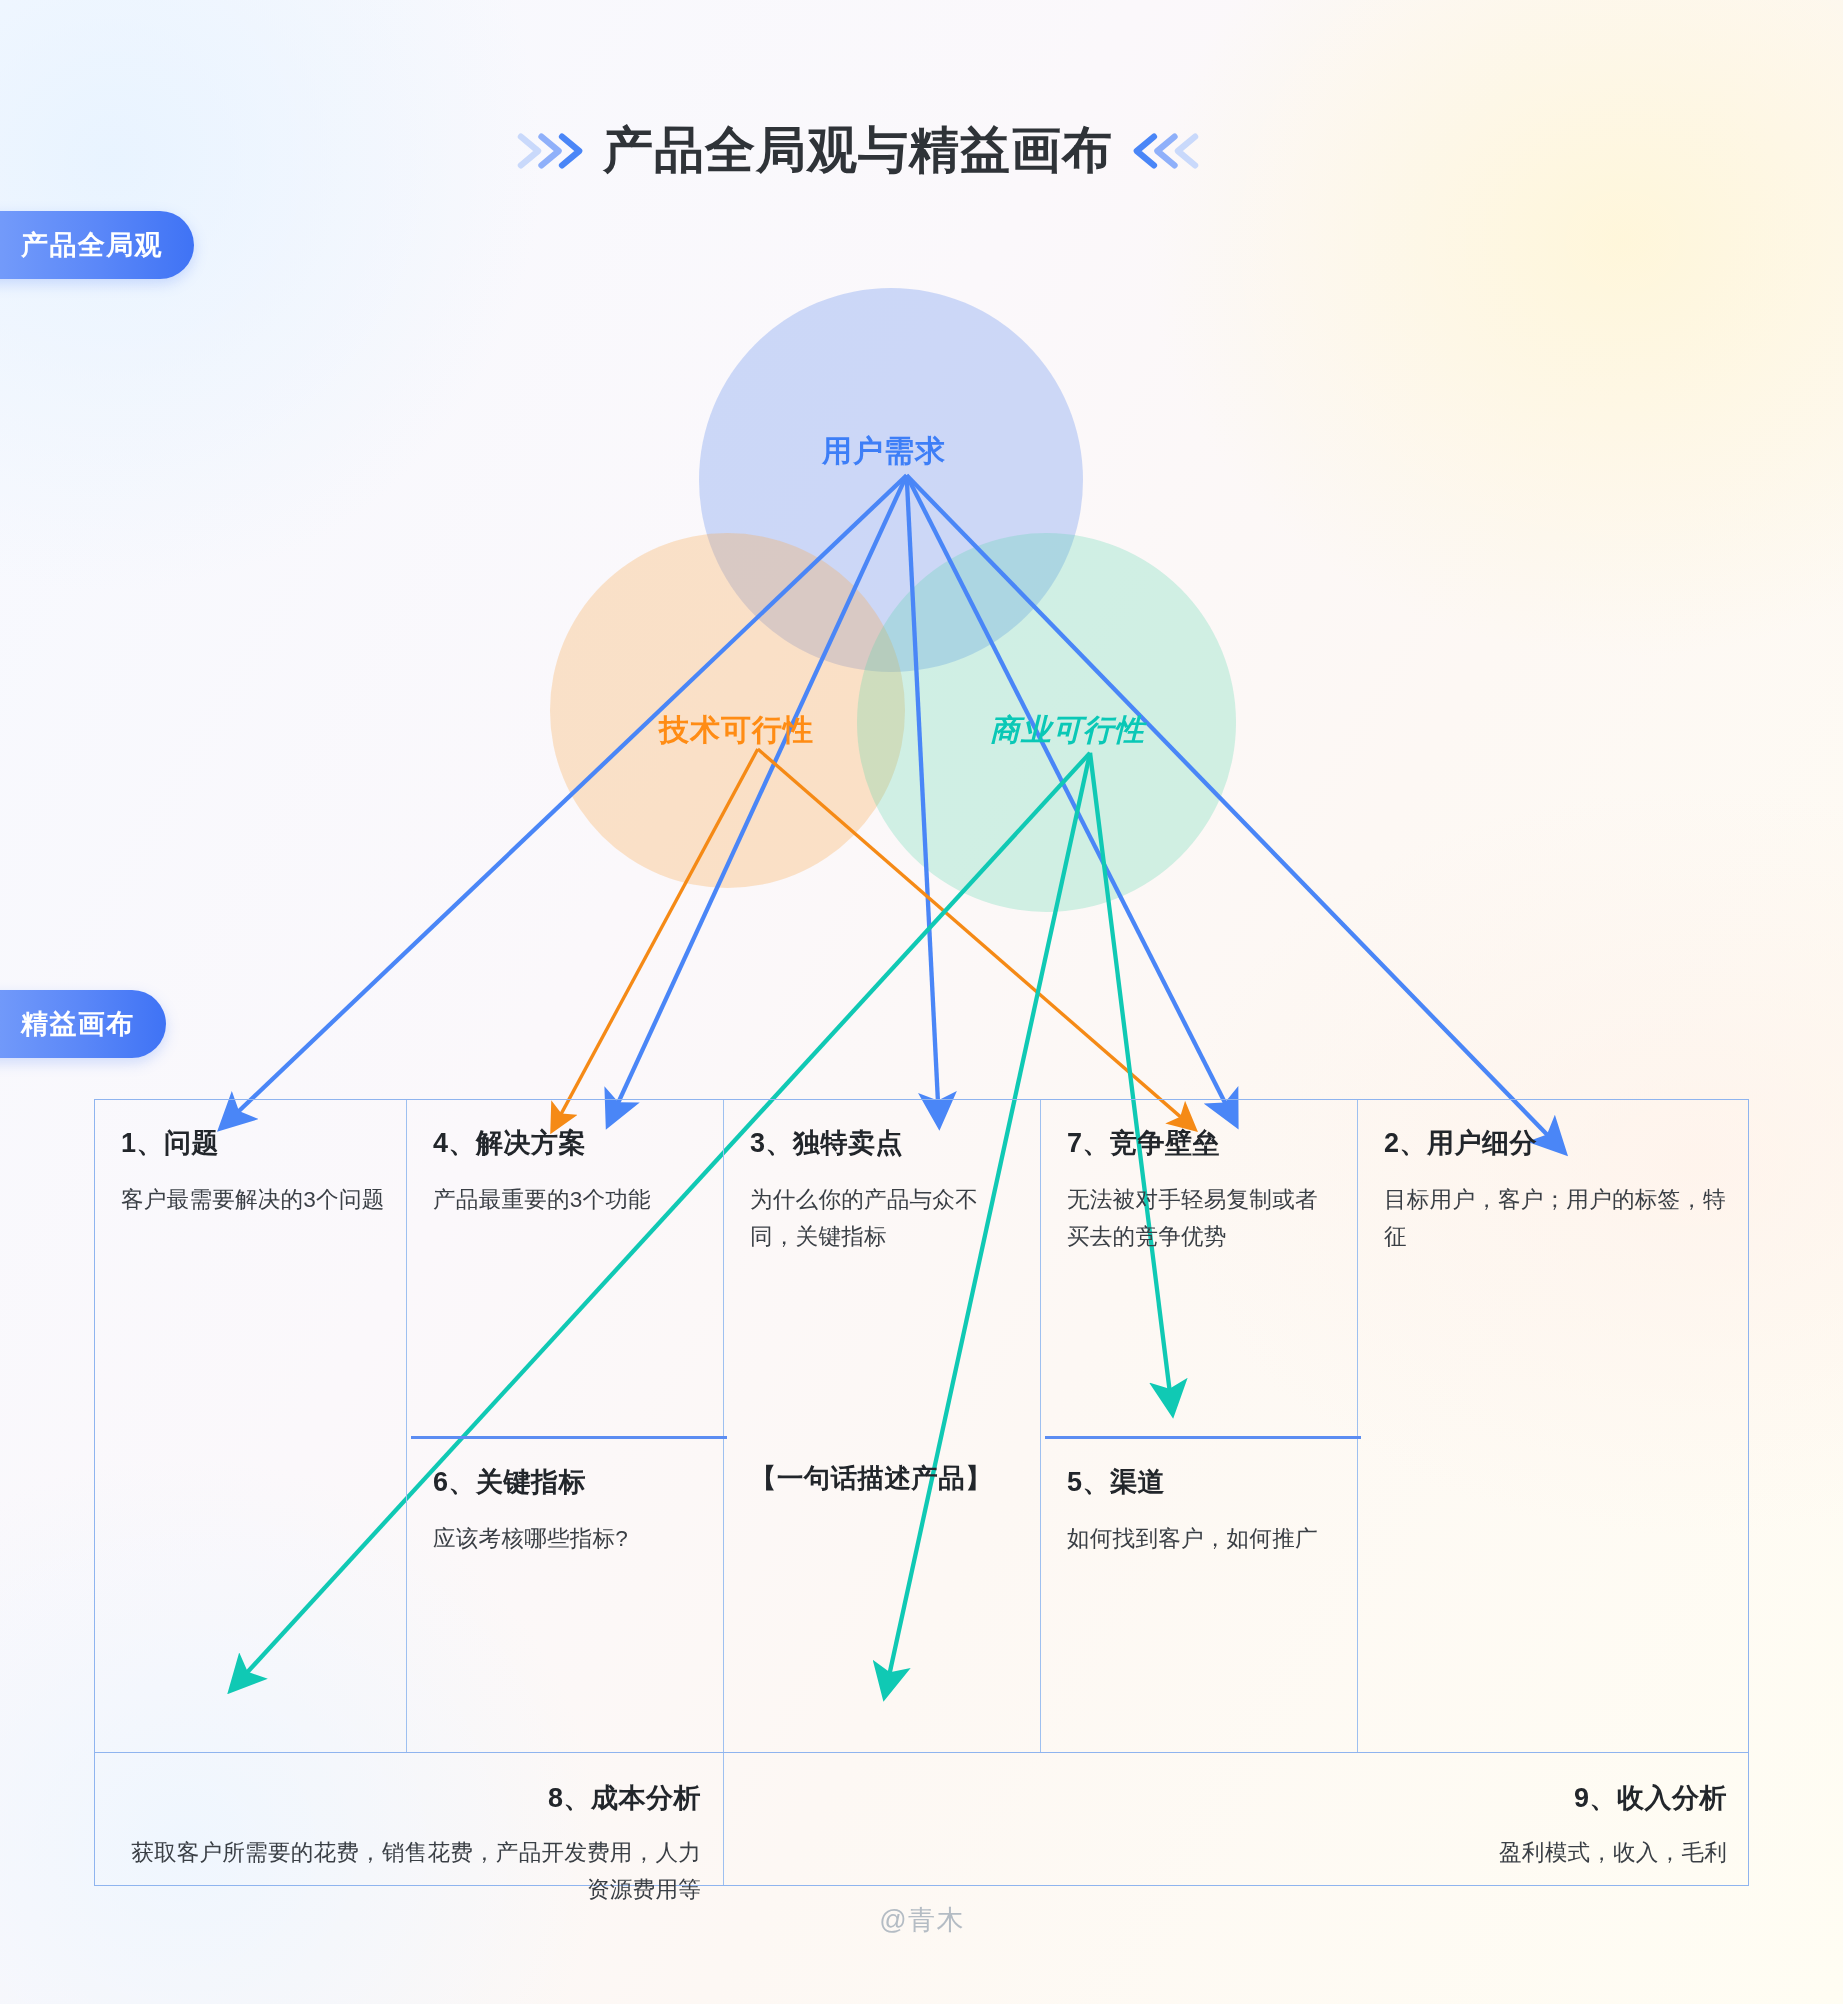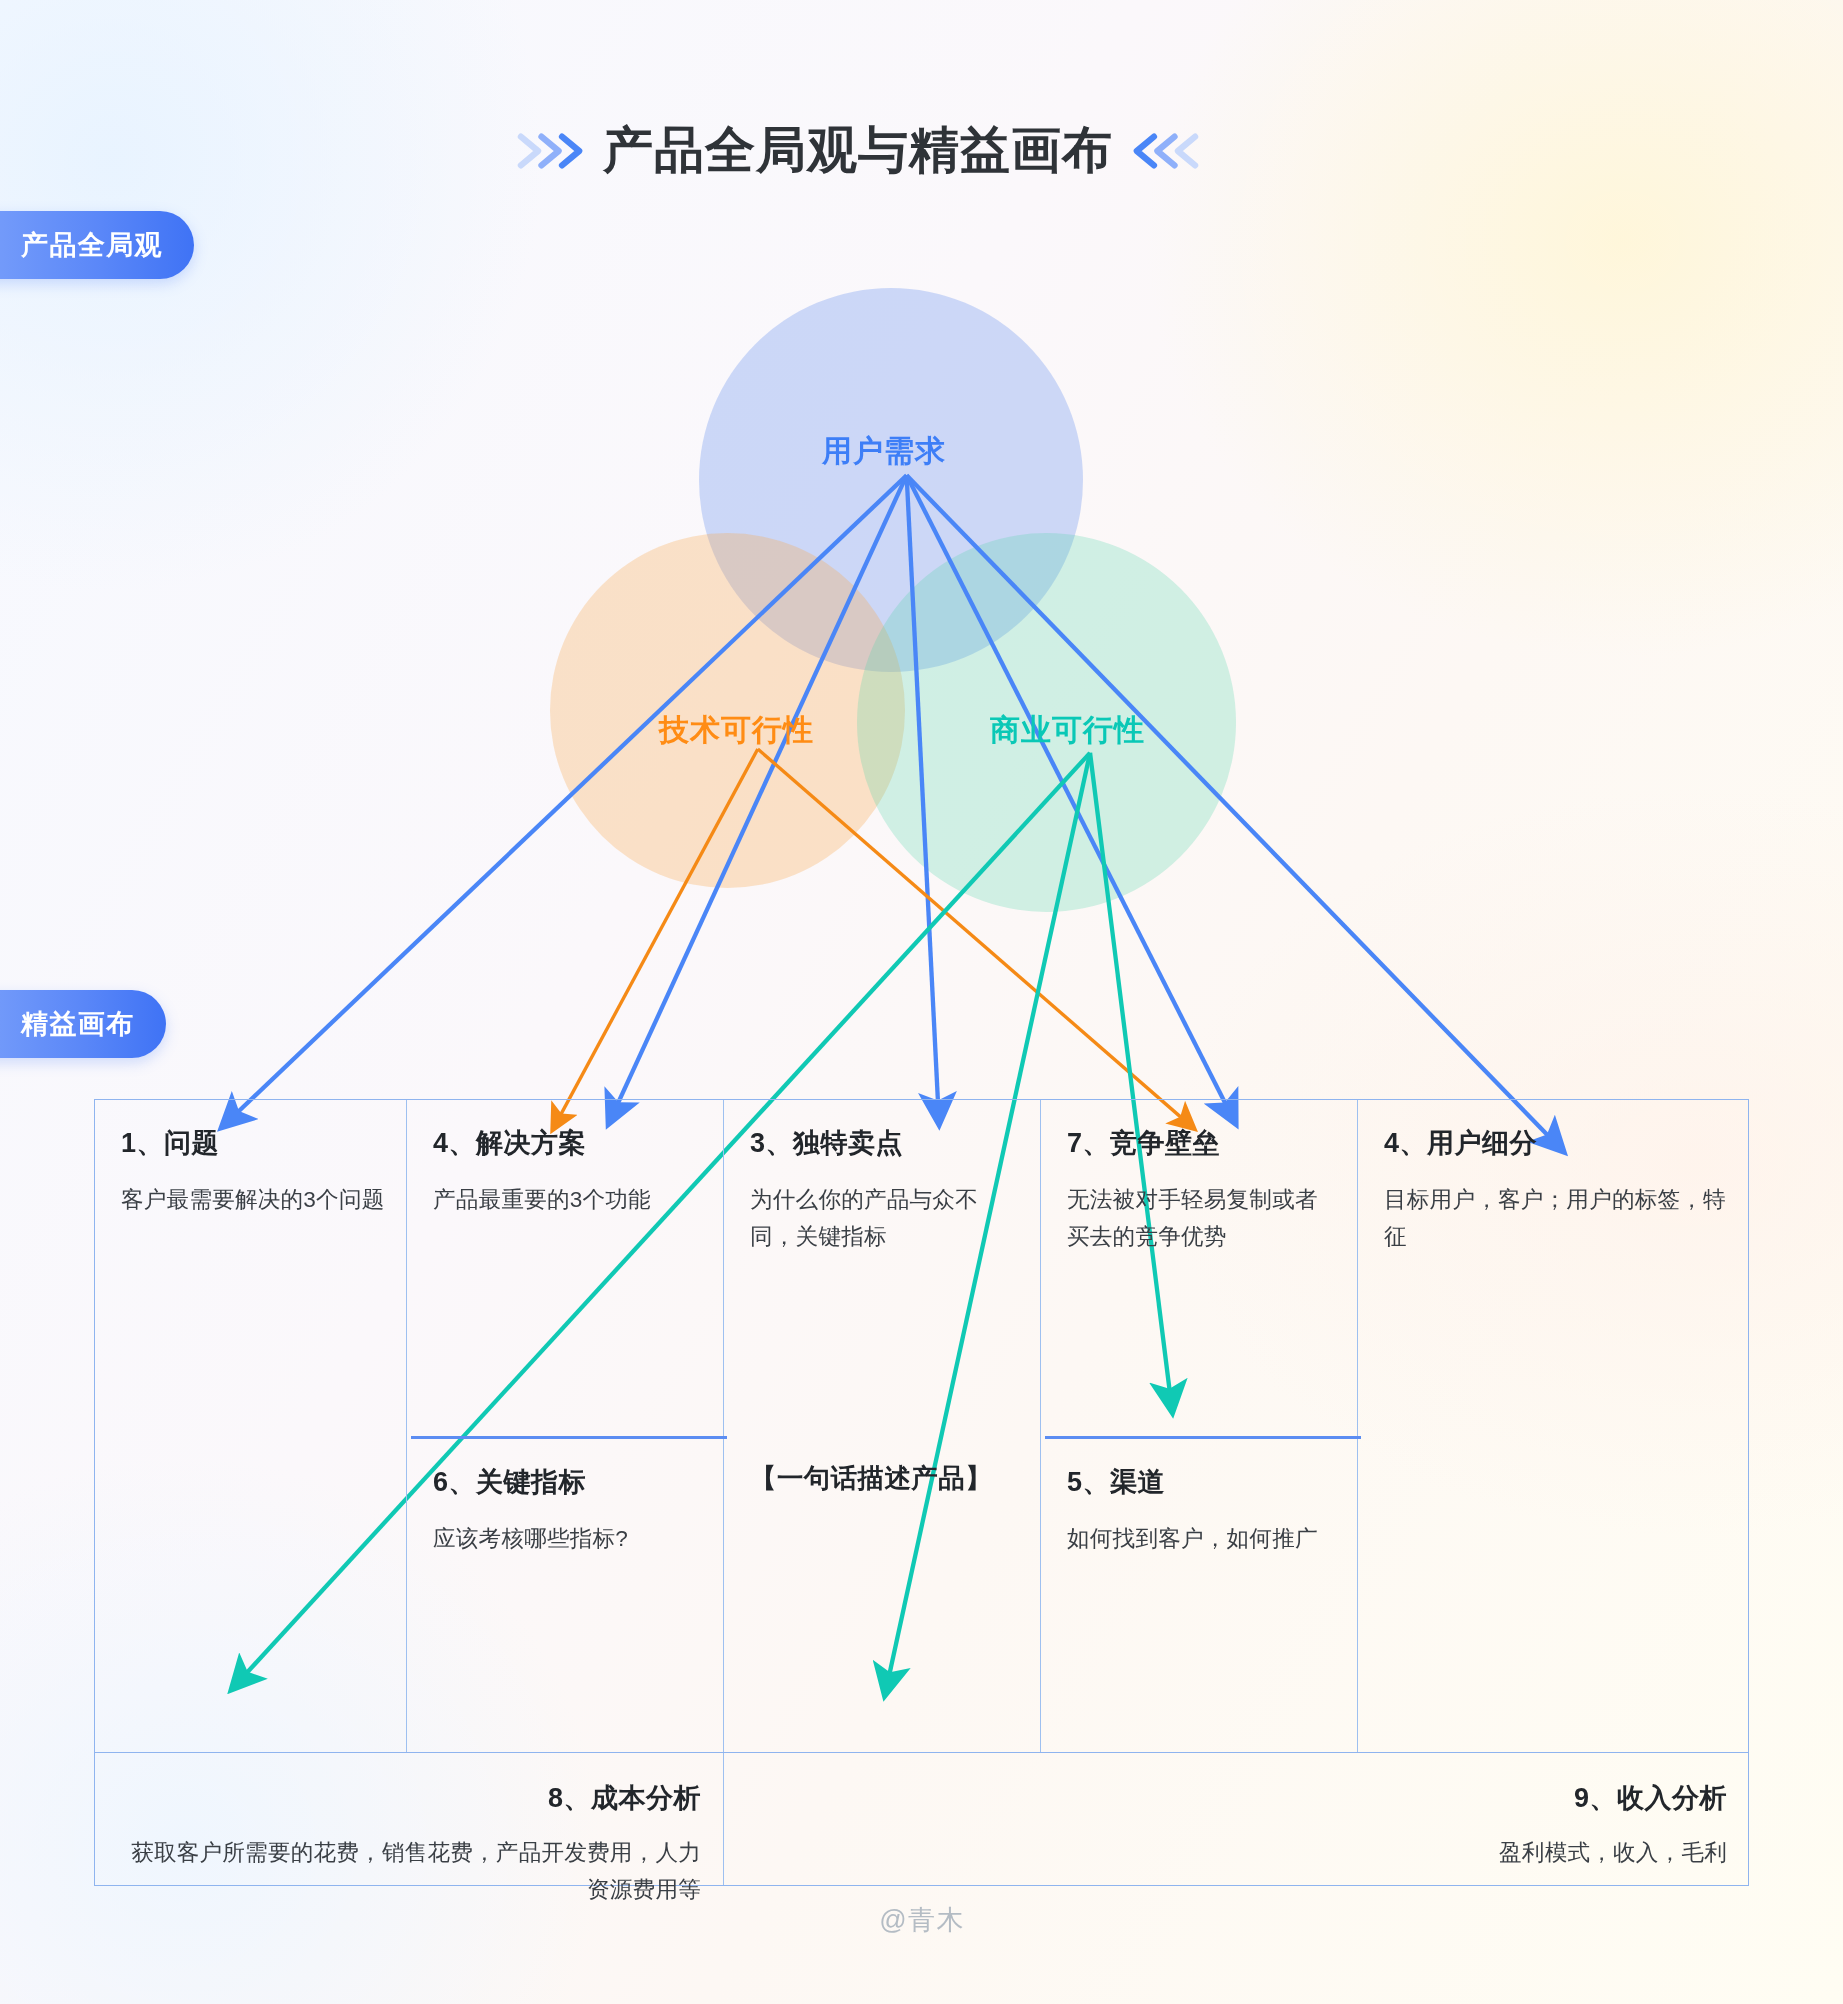--- a/index.html
+++ b/index.html
@@ -47,21 +47,21 @@
   #circle-need { left:699px; top:288px;  width:384px; height:384px; background:rgba(149,176,243,0.46); }
   #circle-tech { left:550px; top:533px; width:355px; height:355px; background:rgba(250,170,80,0.30); }
   #circle-biz  { left:857px; top:533px; width:379px; height:379px; background:rgba(80,214,170,0.26); }
 
   .venn-label {
     position:absolute; font-size:30px; font-weight:bold; white-space:nowrap;
     letter-spacing:1px;
   }
   #label-need { left:822px; top:431px;  color:#3d7ef7; }
   #label-tech { left:659px; top:710px; color:#ff8c14; }
-  #label-biz  { left:990px; top:710px; color:#0ac8b6; }
+  #label-biz  { left:990px; top:710px; color:#0ac8b6;font-style:italic; }
 
   
   #connectors { position:absolute; left:0; top:0; width:1844px; height:2005px; pointer-events:none; }
 
   
   #canvas-grid {
     position:absolute; left:94px; top:1099px; width:1655px; height:787px;
     border:1.4px solid #8fb4ef;
   }
   .col { position:absolute; top:0; height:652px; border-right:1.4px solid #9ec0f0; }
@@ -209,21 +209,21 @@
         <div class="cell-body">无法被对手轻易复制或者买去的竞争优势</div>
       </div>
       <div class="cell cell-bot">
         <div class="cell-title">5、渠道</div>
         <div class="cell-body">如何找到客户，如何推广</div>
       </div>
     </div>
 
     <div class="col col-full" id="col-5">
       <div class="cell cell-top">
-        <div class="cell-title">4、用户细分</div>
+        <div class="cell-title">2、用户细分</div>
         <div class="cell-body">目标用户，客户；用户的标签，特征</div>
       </div>
     </div>
 
     <div class="bottom-row">
       <div class="bcell" id="bcell-8">
         <div class="cell-title">8、成本分析</div>
         <div class="cell-body">获取客户所需要的花费，销售花费，产品开发费用，人力资源费用等</div>
       </div>
       <div class="bcell" id="bcell-9">

